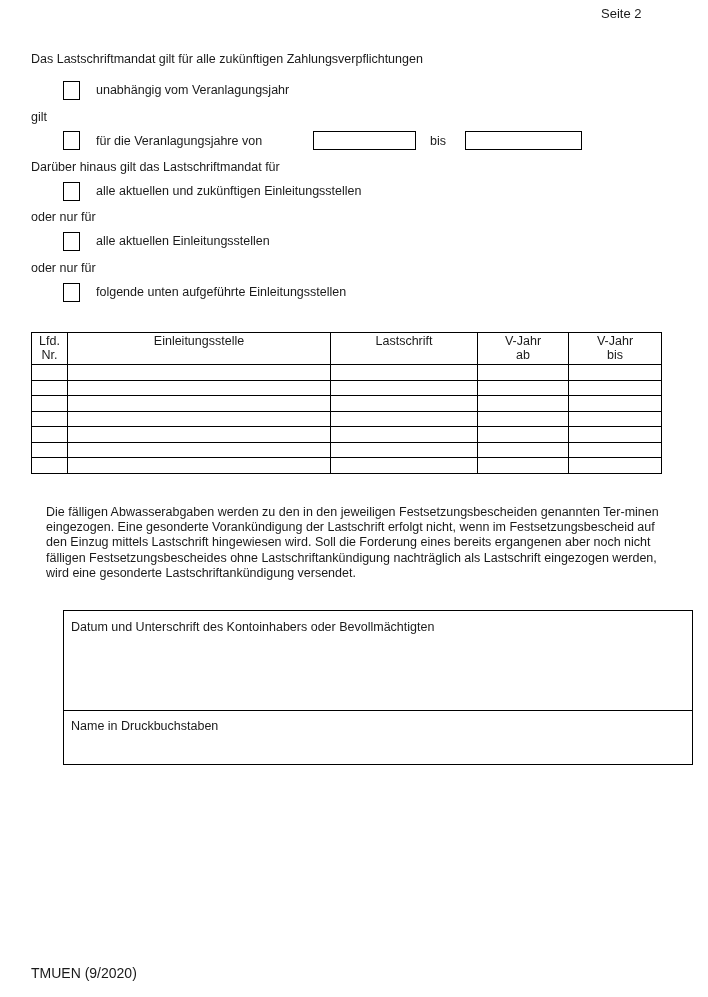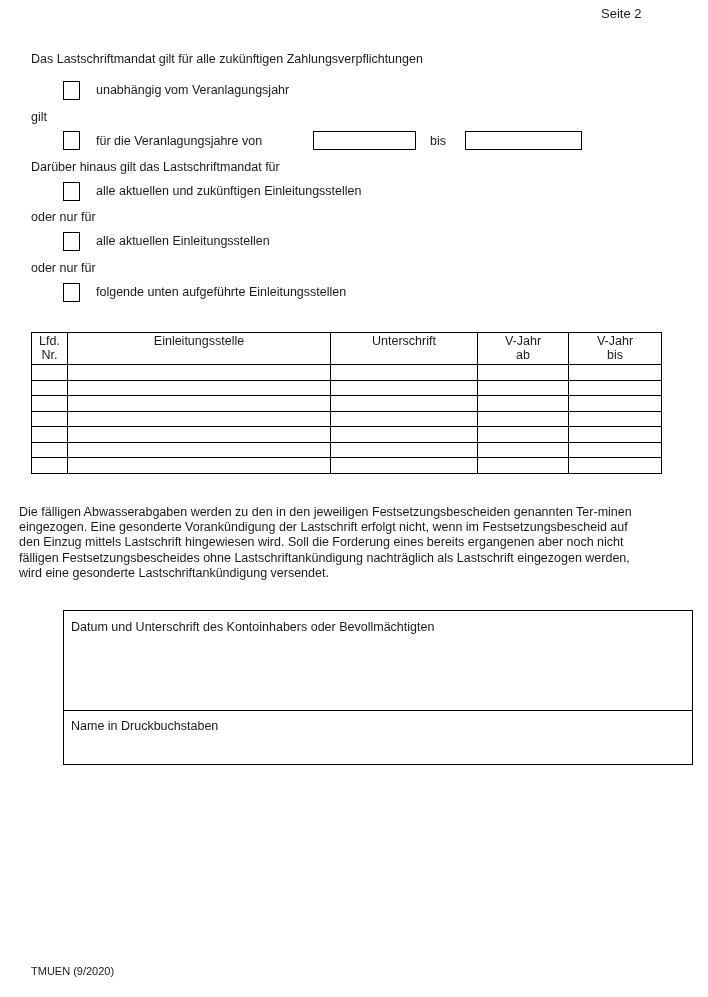--- a/index.html
+++ b/index.html
@@ -16,30 +16,30 @@
   table.grid {
     position: absolute; left: 31px; top: 332px; width: 630px;
     border-collapse: collapse; table-layout: fixed; font-size: 12.5px;
   }
   table.grid td, table.grid th {
     border: 1px solid #000; padding: 0; font-weight: normal; 
   }
   table.grid th { height: 30px; vertical-align: top; line-height: 14px; padding-top: 1px; }
   table.grid td { height: 14.5px; }
   .para {
-    position: absolute; left: 19px; top: 505px; width: 615px;
+    position: absolute; left: 46px; top: 505px; width: 615px;
     font-size: 12.5px; line-height: 15.2px;
   }
   .sig-box {
     position: absolute; left: 31px; top: 610px; width: 630px; height: 155px;
     border: 1px solid #000; box-sizing: border-box; margin-left: 32px;
   }
   .sig-top { height: 100px; border-bottom: 1px solid #000; padding: 9px 0 0 7px; box-sizing: border-box; }
   .sig-bottom { padding: 8px 0 0 7px; box-sizing: border-box; }
-  .footer { left: 31px; top: 965px; font-size: 11px; }
+  .footer { left: 31px; top: 965px; font-size: 14px; }
 </style>
 </head>
 <body>
 
 <div class="abs page-num">Seite 2</div>
 
 <div class="abs line" style="top:52px">Das Lastschriftmandat gilt für alle zukünftigen Zahlungsverpflichtungen</div>
 
 <div class="cb" style="top:81px"></div>
 <div class="cb-label" style="top:83px">unabhängig vom Veranlagungsjahr</div>
@@ -72,21 +72,21 @@
     <col style="width:36px">
       <col style="width:263px">
       <col style="width:147px">
       <col style="width:91px">
       <col style="width:93px">
   </colgroup>
   <thead>
     <tr>
       <th><span>Lfd.</span><br><span>Nr.</span></th>
       <th><span>Einleitungsstelle</span></th>
-      <th><span>Unterschrift</span></th>
+      <th><span>Lastschrift</span></th>
       <th><span>V-Jahr</span><br><span>ab</span></th>
       <th><span>V-Jahr</span><br><span>bis</span></th>
     </tr>
   </thead>
   <tbody>
     <tr>
         <td></td>
         <td></td>
         <td></td>
         <td></td>

